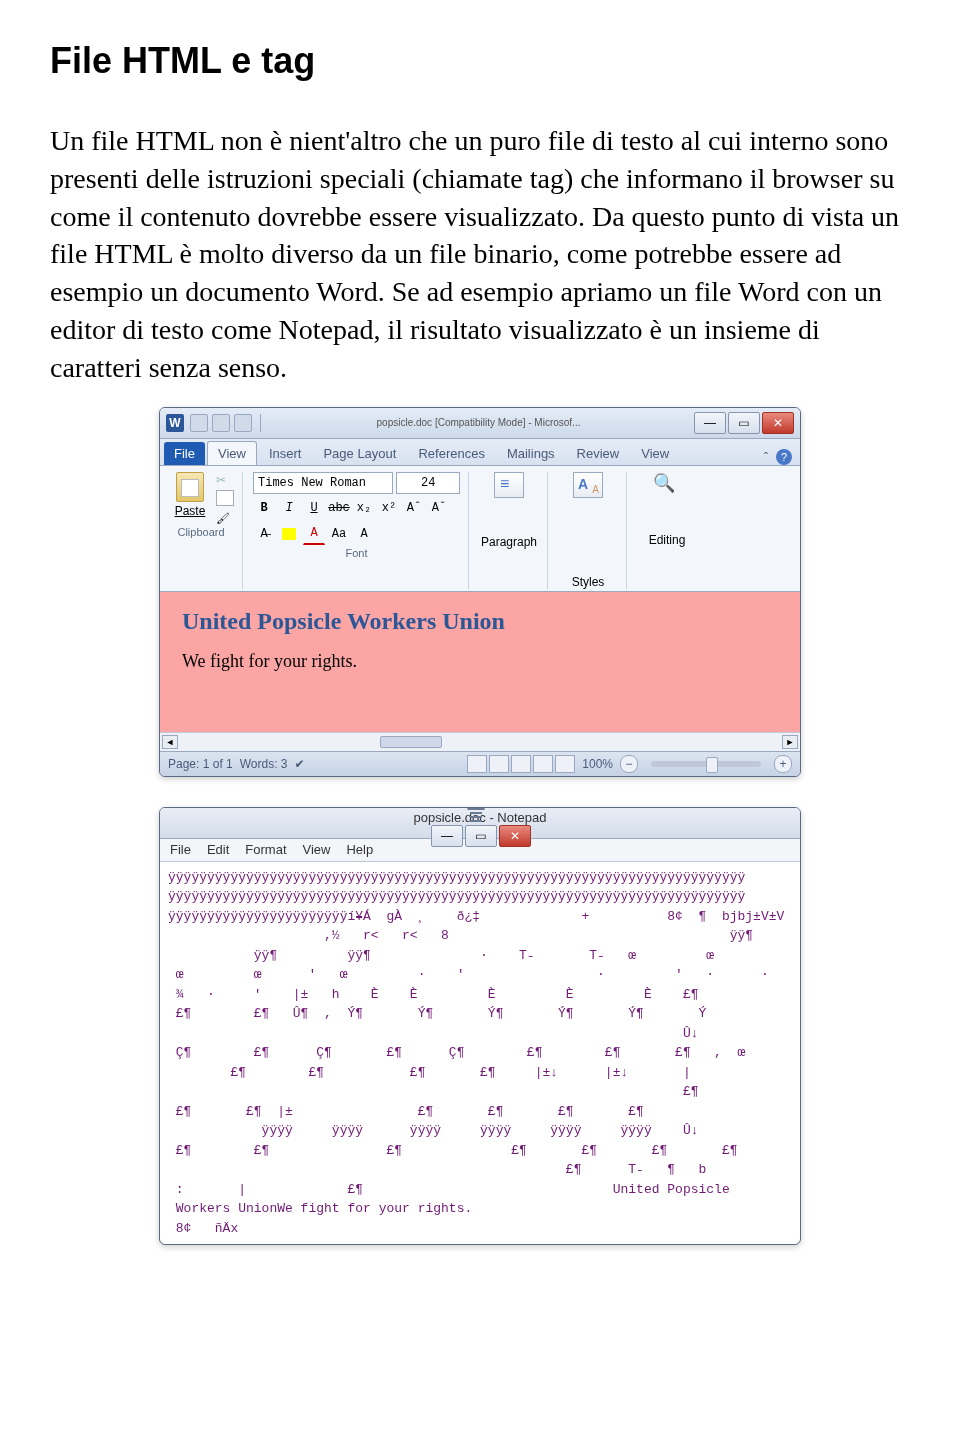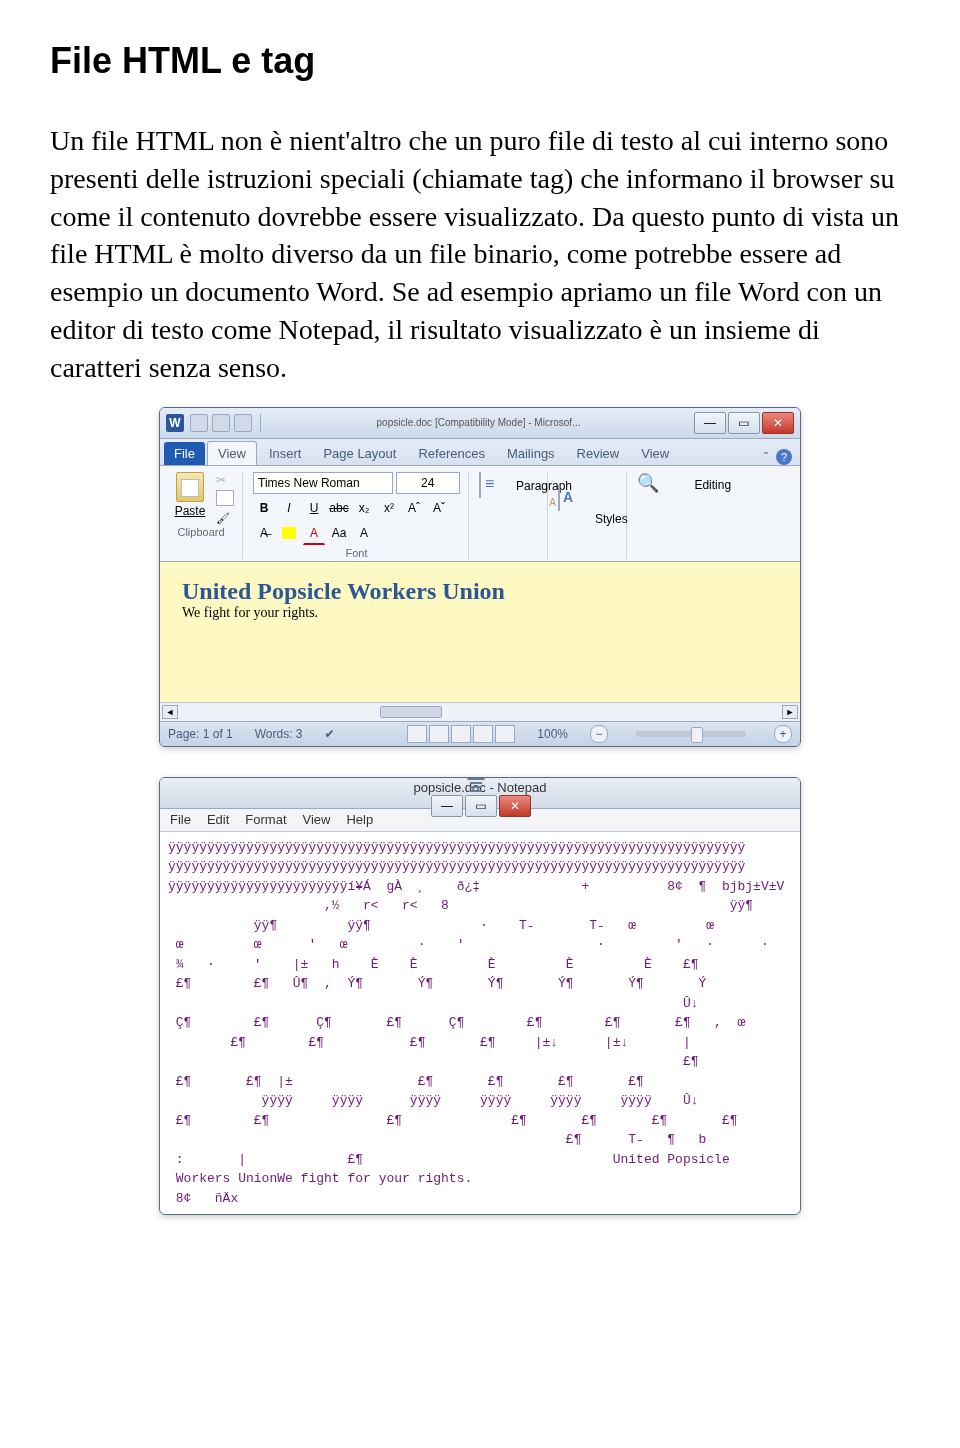--- a/index.html
+++ b/index.html
@@ -185,66 +185,66 @@
     display:flex;flex-direction:column;gap:4px;margin-left:4px;
   }
   .mini-icn{width:16px;height:14px;background:#fff;border:1px solid #aab;position:relative;}
   .mini-icn.scissors{background:none;border:none;}
   .mini-icn.scissors::before{content:"✂";color:#9bb;font-size:12px;}
   .mini-icn.brush{background:none;border:none;}
   .mini-icn.brush::before{content:"🖌";font-size:11px;}
   .font-box {
     display:flex;flex-direction:column;gap:3px;
   }
-  .font-row{display:flex;gap:3px;align-items:flex-start;}
+  .font-row{display:flex;gap:3px;align-items:flex-end;font-family:Liberation Mono, monospace;}
   .combo{height:20px;background:#fff;border:1px solid #9aa9c0;padding:0 4px;display:flex;align-items:center;font-size:12px;}
   .combo.fname{width:130px;}
   .combo.fsize{width:34px;padding-left:24px;}
   .tbtn{width:20px;height:20px;border:1px solid transparent;display:flex;align-items:center;justify-content:center;font-size:12px;background:#f3f6fb;}
   .bold{font-weight:bold;}
   .italic{font-style:italic;}
   .underline{text-decoration:underline;}
   .strike{text-decoration:line-through;}
   .hl{background:#ffff00;width:14px;height:12px;}
   .fcolor{color:#c00;border-bottom:2px solid #c00;}
   .big-btn{
-    display:flex;flex-direction:row;align-items:center;width:60px;gap:35px;
+    display:flex;flex-direction:column;align-items:center;width:60px;gap:35px;
   }
   .big-btn .icn{width:28px;height:24px;margin-bottom:2px;}
   .icn.para{background:linear-gradient(#fff,#e8edf3);border:1px solid #9aa9c0;position:relative;}
   .icn.para::before{content:"≡";position:absolute;top:2px;left:5px;font-size:16px;color:#4a78c8;}
   .icn.styles{background:linear-gradient(#fff,#e8edf3);border:1px solid #9aa9c0;position:relative;}
   .icn.styles::before{content:"A";color:#4a78c8;font-size:14px;position:absolute;left:4px;top:3px;font-weight:bold;}
   .icn.styles::after{content:"A";color:#c96;font-size:10px;position:absolute;right:3px;bottom:2px;}
   .icn.find{background:none;border:none;position:relative;}
   .icn.find::before{content:"🔍";font-size:18px;}
   .word-doc {
-    background:#fef9c3;
+    background:#fca5a5;
     padding: 16px 22px 24px 22px;
     min-height: 100px;
   }
   .doc-title {
     color:#2b5797;
     font-family:"Times New Roman",serif;
     font-size:24px;
     font-weight:bold;
   }
   .doc-sub {
     font-family:"Times New Roman",serif;
-    font-size:14px;
-    margin-top:0;
+    font-size:18px;
+    margin-top:16px;
   }
   .hscroll{height:18px;background:#eef2f8;border-top:1px solid #c0c8d8;position:relative;}
   .hscroll .thumb{position:absolute;left:220px;top:3px;width:60px;height:10px;background:#cfd8e8;border:1px solid #9aa9c0;border-radius:2px;}
   .hscroll .arr{position:absolute;top:2px;width:14px;height:12px;border:1px solid #9aa9c0;background:#e8edf3;font-size:9px;display:flex;align-items:center;justify-content:center;}
   .hscroll .arr.l{left:2px;} .hscroll .arr.r{right:2px;}
   .word-status{
     height:24px;background:linear-gradient(#dbe4f0,#c6d3e6);
     border-top:1px solid #9aa9c0;
-    display:flex;align-items:center;padding:0 8px;font-size:12px;color:#4a5a78;gap:22px;
+    display:flex;align-items:center;padding:0 8px;font-size:12px;color:#4a5a78;gap:7px;
   }
   .word-status .spacer{flex:1;}
   .view-icns{display:flex;gap:2px;}
   .view-icn{width:18px;height:16px;border:1px solid #9aa9c0;background:#eef2f8;}
   .zoom-slider{width:110px;height:6px;background:#c0c8d8;border-radius:3px;position:relative;margin:0 6px;}
   .zoom-slider .knob{position:absolute;left:50%;top:-4px;width:10px;height:14px;background:#eef2f8;border:1px solid #9aa9c0;border-radius:2px;}
   .zoom-pm{width:16px;height:16px;border:1px solid #9aa9c0;background:#eef2f8;border-radius:8px;display:flex;align-items:center;justify-content:center;font-size:12px;}
 
   
   .np-window{

